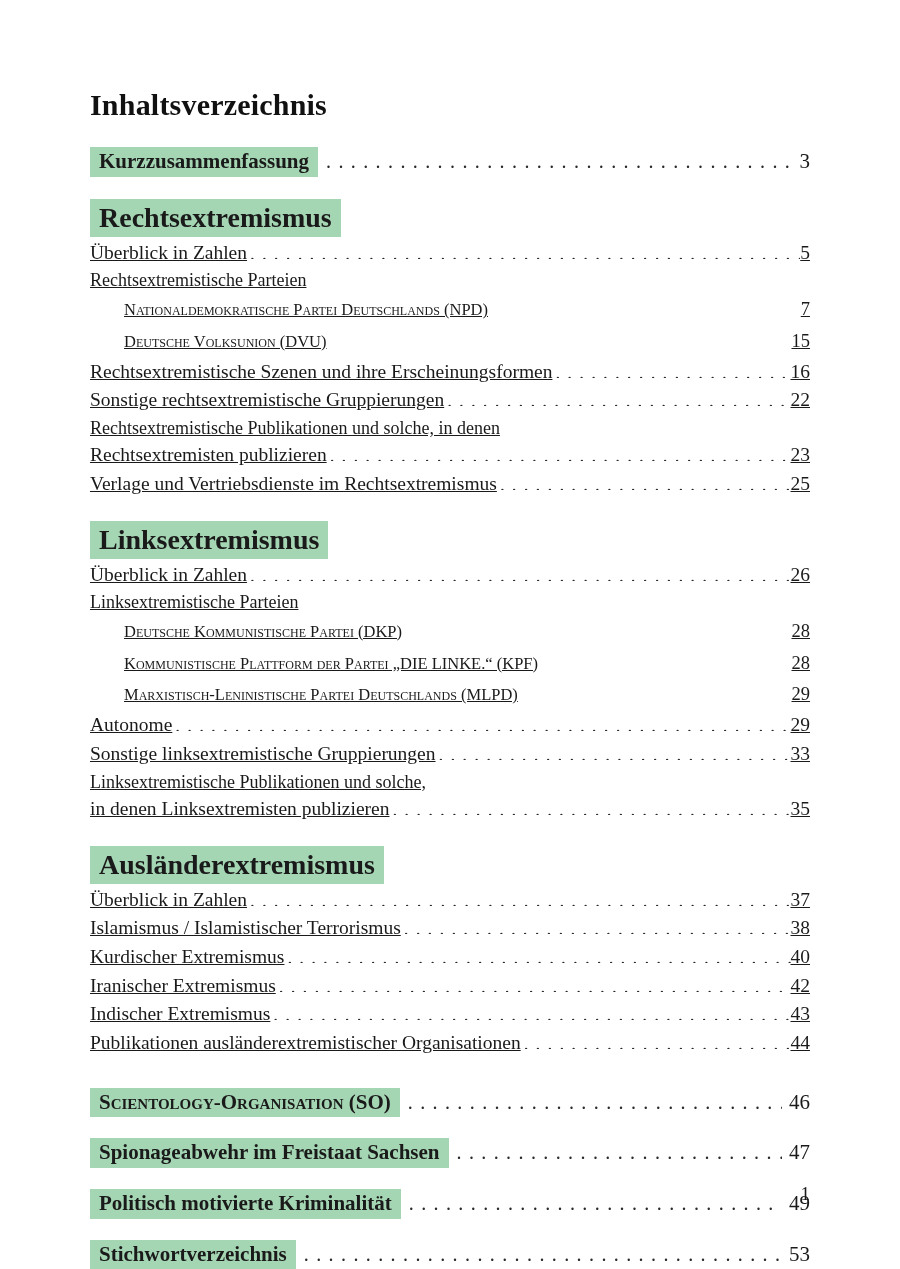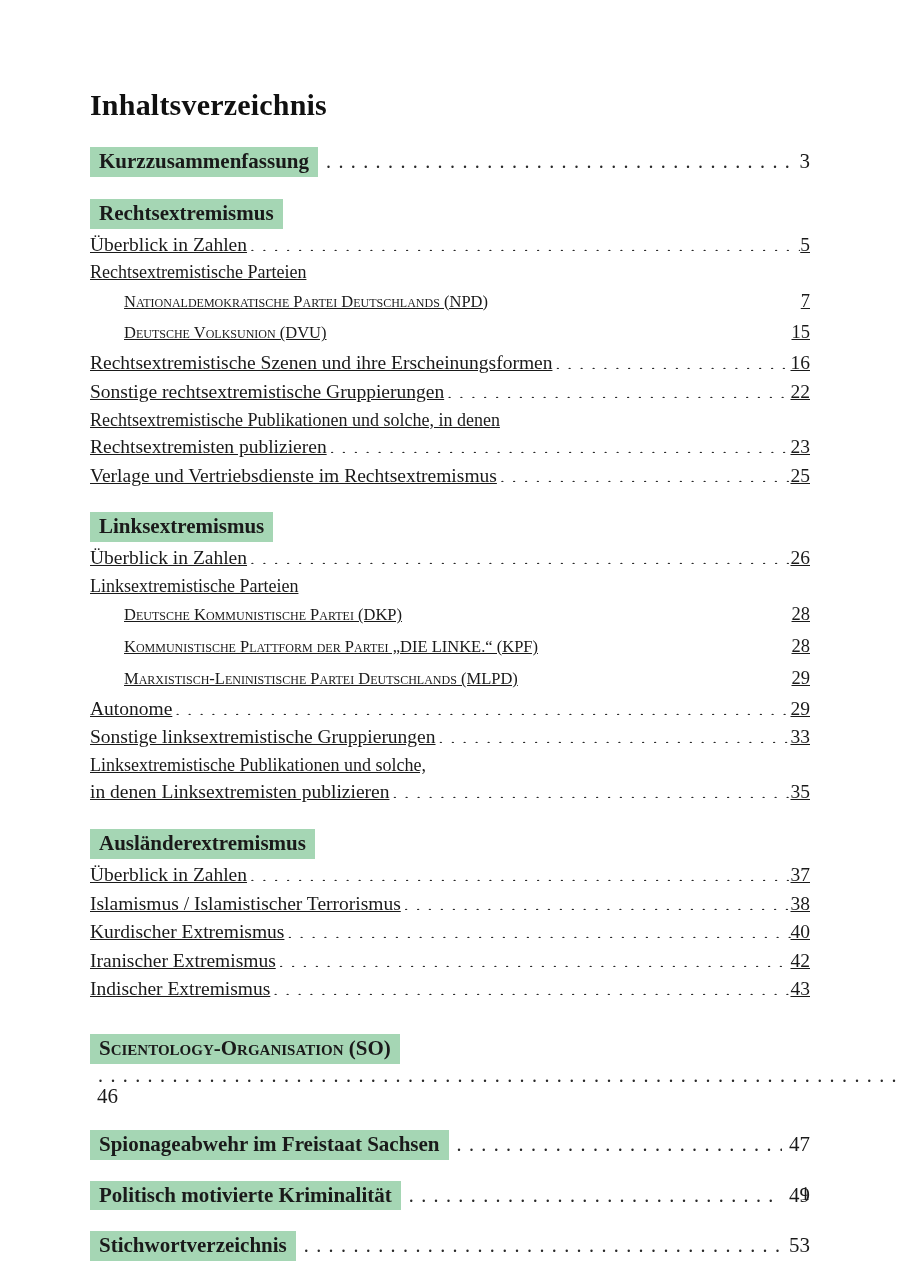--- a/index.html
+++ b/index.html
@@ -67,21 +67,21 @@
     background: #a5d6b4;
     font-weight: bold;
     padding: 2px 9px 3px 9px;
     display: inline-block;
     line-height: 1.18;
   }
 
   
   .section-head {
     margin: 0;
-    font-size: 21px;
+    font-size: 28px;
   }
   .sec-gap-top { margin-top: 22px; }
 
   
   .hl-row {
     font-size: 21px;
     margin-top: 0;
   }
   .hl-row .leader { font-size: 20px; padding-left: 8px; }
   .hl-row .pageno { font-size: 21px; padding-left: 7px; }
@@ -108,21 +108,21 @@
     width: 686px;
   }
   .sub .label { font-variant: small-caps; }
   .sub .leader { font-size: 17.5px; padding-left: 4px; }
   .sub .pageno { font-size: 18.5px; }
 
   .smallcaps { font-variant: small-caps; }
 
   
   .block-item { margin-top: 21px; }
-  .block-item.first { margin-top: 30px; flex-direction: column; }
+  .block-item.first { margin-top: 30px; }
 
   .group { margin-top: 2px; text-decoration: underline; }
 
   .footer-pageno {
     position: absolute;
     right: 90px;
     bottom: 64px;
     font-size: 19px;
     color: #1a1a1a;
   }
@@ -259,20 +259,25 @@
     <div class="row entry">
       <span class="label">Iranischer Extremismus</span>
       <span class="leader"></span>
       <span class="pageno">42</span>
     </div>
     <div class="row entry">
       <span class="label">Indischer Extremismus</span>
       <span class="leader"></span>
       <span class="pageno">43</span>
     </div>
+    <div class="row entry">
+      <span class="label">Publikationen ausländerextremistischer Organisationen</span>
+      <span class="leader"></span>
+      <span class="pageno">44</span>
+    </div>
   </div>
 
   <div class="row hl-row block-item first">
     <span class="label hl smallcaps">Scientology-Organisation (SO)</span>
     <span class="leader"></span>
     <span class="pageno">46</span>
   </div>
 
   <div class="row hl-row block-item">
     <span class="label hl">Spionageabwehr im Freistaat Sachsen</span>

